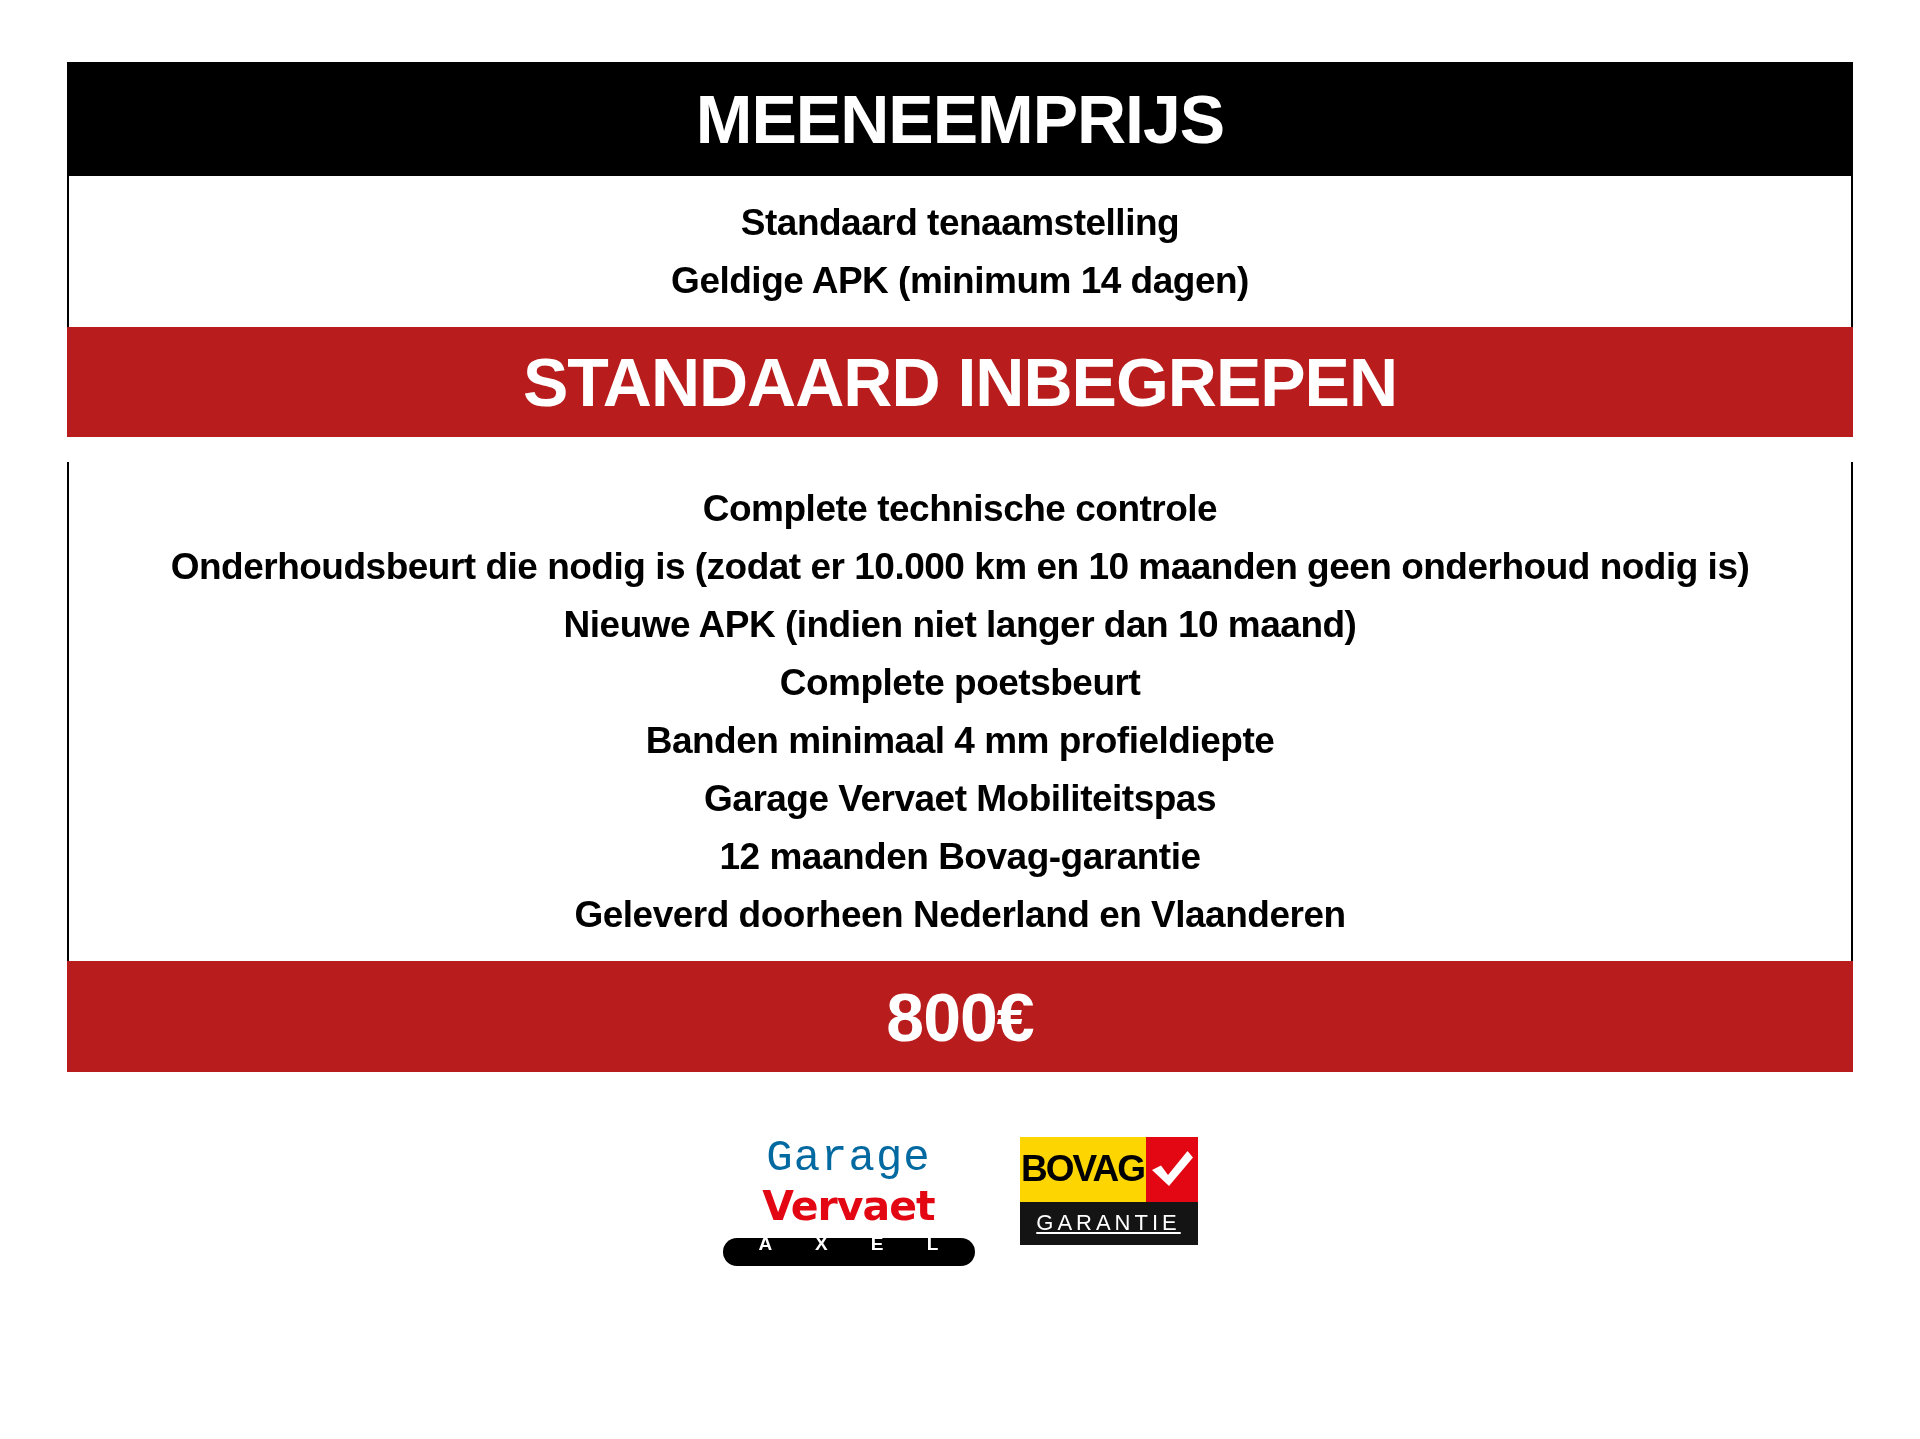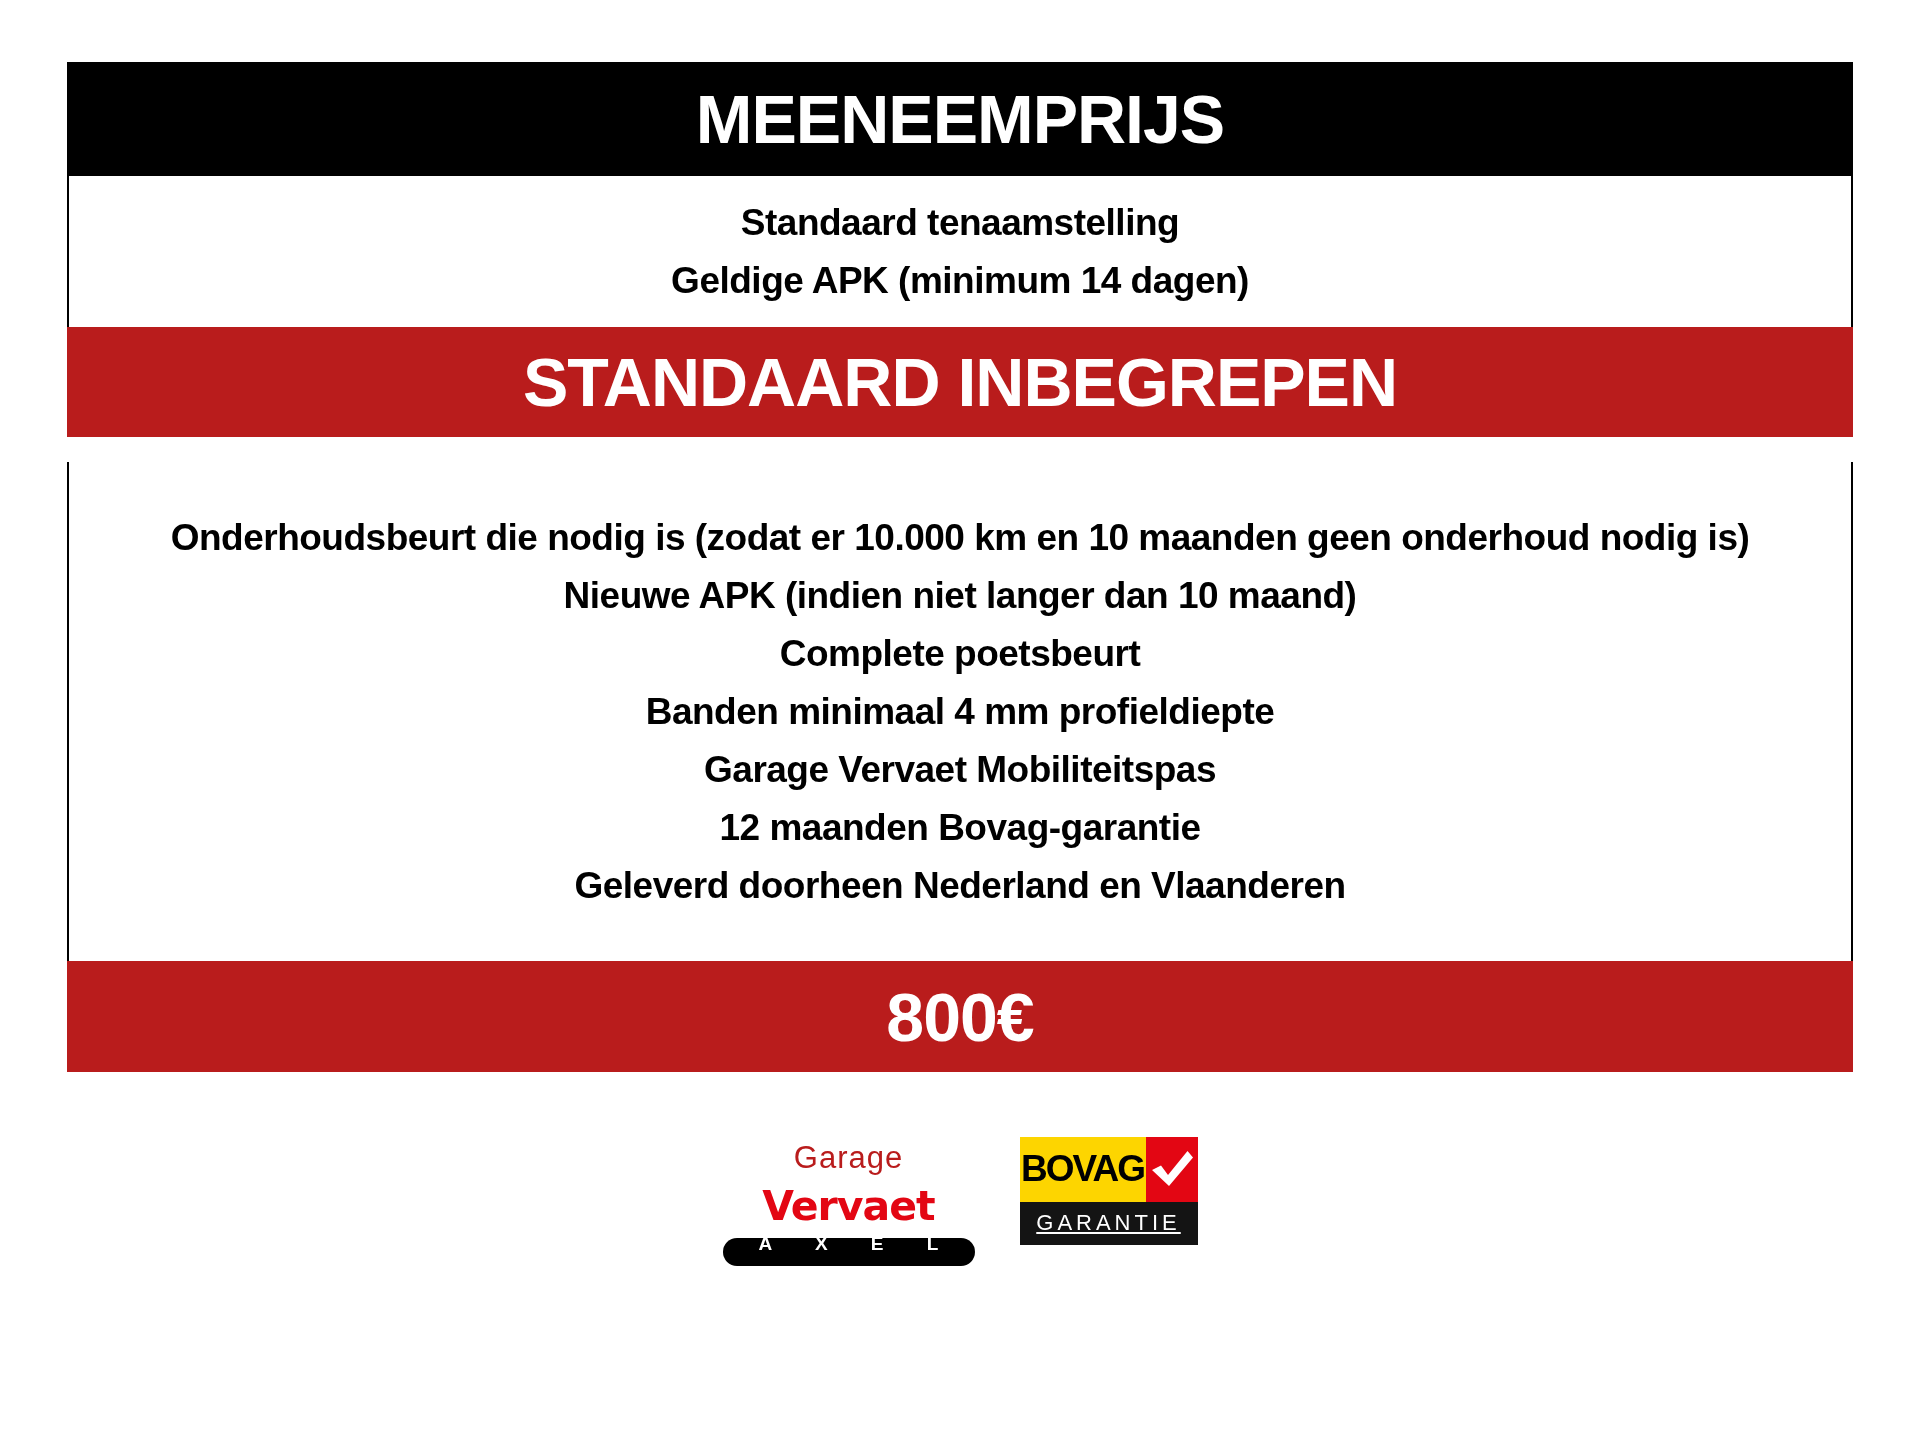--- a/index.html
+++ b/index.html
@@ -71,24 +71,24 @@
     align-items: flex-start;
     gap: 45px;
   }
 
   
   .garage-logo {
     width: 252px;
     text-align: center;
   }
   .garage-top {
-    font-family: Liberation Sans, sans-serif;
-    font-size: 31px;
+    font-family: Liberation Mono, monospace;
+    font-size: 44px;
     line-height: 42px;
-    color: #b91c1c;
+    color: #0369a1;
     letter-spacing: 1px;
   }
   .garage-name {
     font-family: "DejaVu Sans", sans-serif;
     font-size: 41px;
     line-height: 54px;
     font-weight: 700;
     color: #e30613;
     letter-spacing: -1px;
   }
@@ -168,20 +168,21 @@
       <div class="line">Standaard tenaamstelling</div>
       <div class="line">Geldige APK (minimum 14 dagen)</div>
     </div>
     <div class="bar red h110">
       <span class="bar-text">STANDAARD INBEGREPEN</span>
     </div>
   </section>
 
   <section class="card">
     <div class="card-body body2">
+      <div class="line">Complete technische controle</div>
       <div class="line">Onderhoudsbeurt die nodig is (zodat er 10.000 km en 10 maanden geen onderhoud nodig is)</div>
       <div class="line">Nieuwe APK (indien niet langer dan 10 maand)</div>
       <div class="line">Complete poetsbeurt</div>
       <div class="line">Banden minimaal 4 mm profieldiepte</div>
       <div class="line">Garage Vervaet Mobiliteitspas</div>
       <div class="line">12 maanden Bovag-garantie</div>
       <div class="line">Geleverd doorheen Nederland en Vlaanderen</div>
     </div>
     <div class="bar red h111">
       <span class="bar-text">800€</span>

